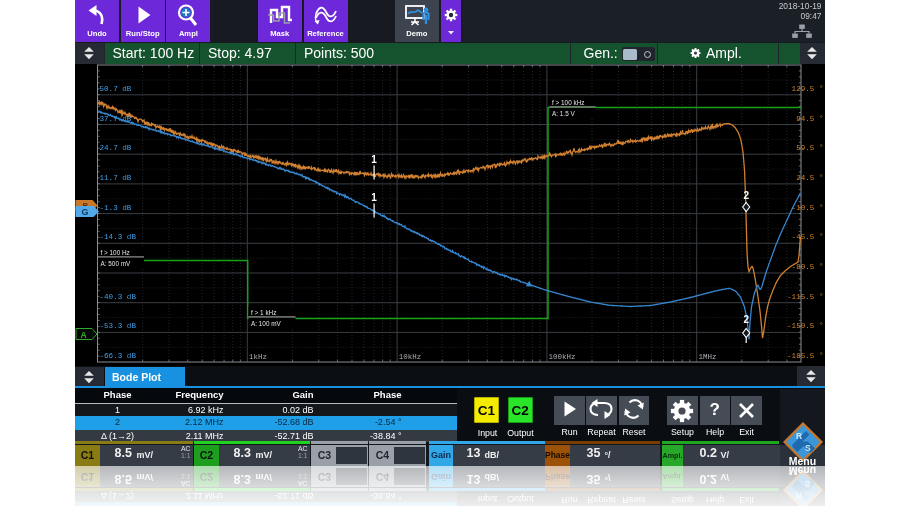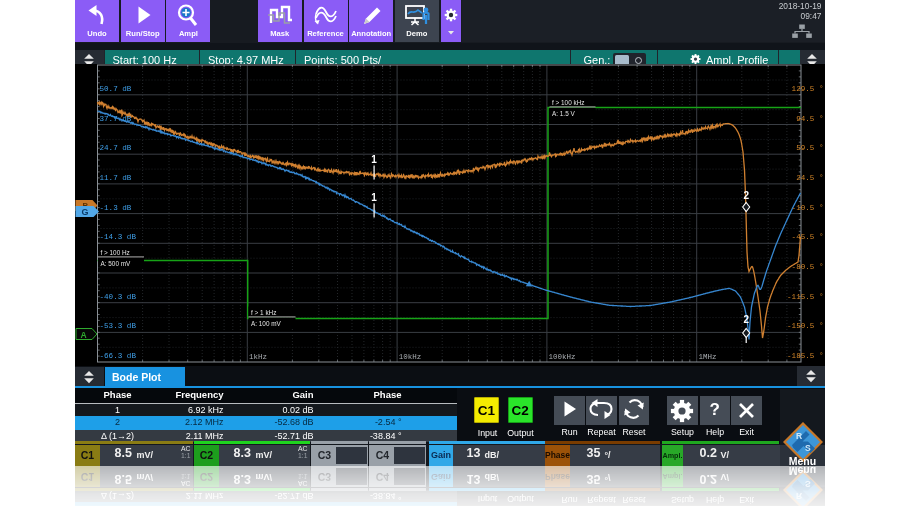--- a/index.html
+++ b/index.html
@@ -1,26 +1,26 @@
 <!DOCTYPE html>
 <html><head><meta charset="utf-8"><style>
 * { margin:0; padding:0; box-sizing:border-box; }
 html,body { width:900px; height:506px; background:#ffffff; font-family:"Liberation Sans", sans-serif; overflow:hidden; }
 #screen { position:absolute; left:74.5px; top:0; width:750px; height:466px; background:#10141a; overflow:visible;
   -webkit-box-reflect: below 0px linear-gradient(to bottom, transparent 88%, rgba(0,0,0,0.13) 94%, rgba(0,0,0,0.37) 100%); }
 .abs { position:absolute; }
 
 #toolbar { position:absolute; left:0; top:0; width:750px; height:43px; background:#171b21; }
-.tbtn { position:absolute; top:0; width:44px; height:42px; background:#8b5cf6; color:#fff; text-align:center; }
+.tbtn { position:absolute; top:0; width:44px; height:42px; background:#6d28d9; color:#fff; text-align:center; }
 .ticon { margin-top:2px; height:27px; }
 .tlab { font-size:7.6px; font-weight:bold; color:#fff; }
 #tbmid { position:absolute; left:387px; top:0; width:363px; height:42px; background:#1b1f26; }
 #dateblk { position:absolute; right:3px; top:2px; text-align:right; color:#c8ccd0; font-size:8.4px; line-height:9.5px; }
 
-#bar2 { position:absolute; left:0; top:43px; width:750px; height:21px; background:#0f766e; color:#fff; font-size:11px;margin-top:7px; }
+#bar2 { position:absolute; left:0; top:43px; width:750px; height:21px; background:#14532d; color:#fff; font-size:14px; }
 .seg { position:absolute; top:0; height:21px; line-height:21px; border-left:1.5px solid #20242b; padding-left:8px; }
 .arrbox { position:absolute; top:0; height:21px; width:29px; background:#262b33; text-align:center; }
 .arrbox svg { margin-top:3px; }
 
 #chartwrap { position:absolute; left:0; top:64px; width:750px; height:302px;text-align:right; }
 
 #tabrow { position:absolute; left:0; top:366px; width:750px; height:22px; background:#0b0e13; }
 #tab { position:absolute; left:30.5px; top:1px; width:80px; height:21px; background:#1892e0; color:#fff; font-weight:bold; font-size:10.5px; line-height:21px; padding-left:7px; }
 #tabline { position:absolute; left:0; top:385.8px; width:750px; height:2.6px; background:#1892e0; }
 
@@ -76,27 +76,20 @@
         <div class="tlab">Mask</div>
       </div>
 <div class="tbtn" style="left:229.0px;">
         <div class="ticon"><svg width="30" height="26" viewBox="0 0 30 26">
             <path d="M 5 12 C 8 4 12 4 15 10 C 18 16 22 16 25 9" fill="none" stroke="#fff" stroke-width="1.8"></path>
             <path d="M 5 16 C 8 9 12 9 15 15 C 18 21 22 21 25 14" fill="none" stroke="#fff" stroke-width="1.8"></path>
             <path d="M 5 12 C 4 16 4 18 6 21" fill="none" stroke="#fff" stroke-width="1.4"></path>
             <path d="M 3.5 19 L 7 22.5 L 8.5 18 Z" fill="#fff"></path>
           </svg></div>
         <div class="tlab">Reference</div>
-      </div>
-<div class="tbtn" style="left:274.7px;">
-        <div class="ticon"><svg width="30" height="26" viewBox="0 0 30 26">
-            <path d="M 8 22 L 10 16.5 L 21 5.5 L 24.5 9 L 13.5 20 Z" fill="#fff"></path>
-            <path d="M 8 22 L 10 16.5 L 13.5 20 Z" fill="#ccc"></path>
-          </svg></div>
-        <div class="tlab">Annotation</div>
       </div>
 <div class="tbtn" style="left:320.4px;background:#3d4450;">
         <div class="ticon"><svg width="30" height="26" viewBox="0 0 30 26">
             <rect x="4" y="4" width="18" height="12" fill="none" stroke="#fff" stroke-width="1.8"></rect>
             <path d="M 6 12 C 9 7 12 13 16 8 L 20 11" fill="none" stroke="#3090e0" stroke-width="1.6"></path>
             <path d="M 13 16 V 20 M 9 20 H 17 M 9.5 23 L 13 20 L 16.5 23" stroke="#fff" stroke-width="1.5" fill="none"></path>
             <circle cx="24" cy="8" r="2.4" fill="#2f8fe0"></circle>
             <path d="M 21.5 18 V 11.5 C 21.5 10.5 26.5 10.5 26.5 11.5 V 18 M 24 13 V 22" stroke="#2f8fe0" stroke-width="2.2" fill="none"></path>
           </svg></div>
         <div class="tlab">Demo</div>

